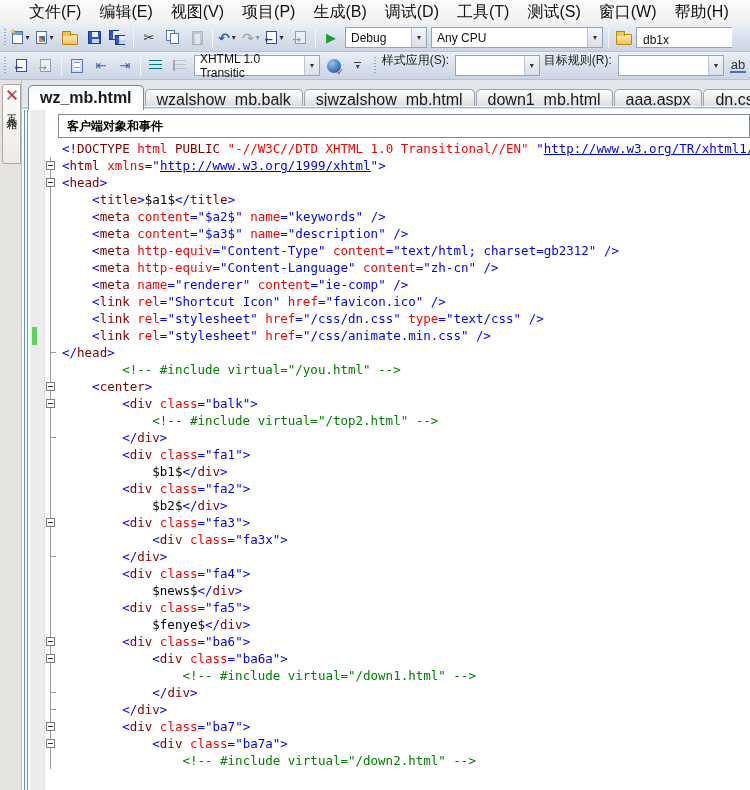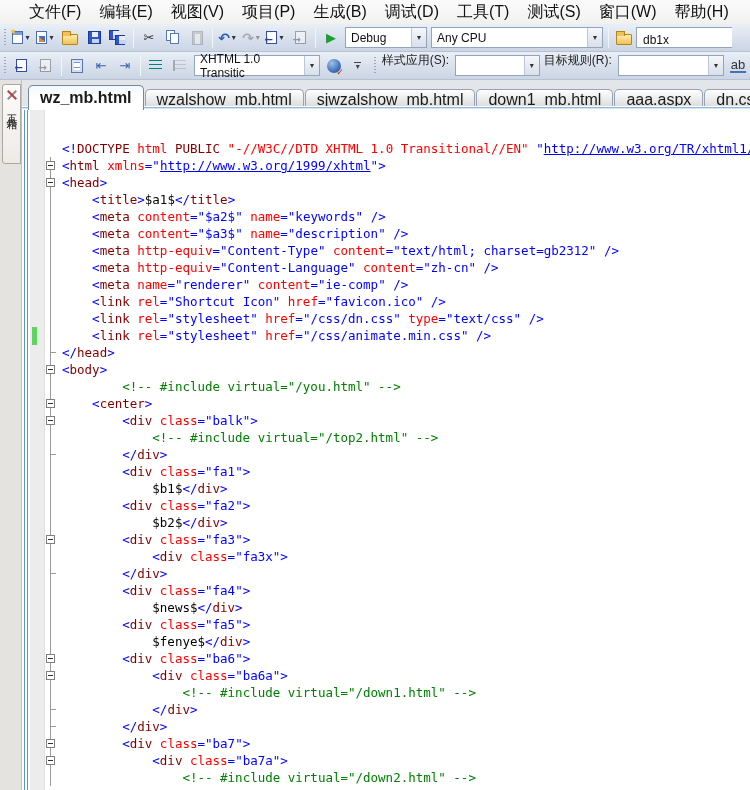--- a/index.html
+++ b/index.html
@@ -283,31 +283,34 @@
       <span class="toolico">
           <i></i>
           <i></i>
         </span>
       <span class="vtext">工具箱</span>
     </div>
   </div>
 
   <div class="tabwell" id="tabs">
       <div class="tab active">wz_mb.html</div>
-      <div class="tab">wzalshow_mb.html</div>
+      <div class="tab">wzalshow_mb.balk</div>
       <div class="tab">sjwzalshow_mb.html</div>
       <div class="tab">down1_mb.html</div>
       <div class="tab">aaa.aspx</div>
       <div class="tab">dn.css</div>
     </div>
   <div class="wellsep"></div>
 
   <div class="editorbg"></div>
   <div class="splitter"></div>
   <div class="selmargin"></div>
+  <div class="selbar">
+    <span>客户端对象和事件</span>
+  </div>
   <div class="codearea" id="code-lines">
       <div class="row">
         <span class="chg"></span>
         <span class="g "></span>
         <span class="txt"><span class="tk-d">&lt;!</span><span class="tk-t">DOCTYPE</span><span class="tk-x"> </span><span class="tk-a">html</span><span class="tk-x"> </span><span class="tk-t">PUBLIC</span><span class="tk-x"> </span><span class="tk-a">"-//W3C//DTD XHTML 1.0 Transitional//EN"</span><span class="tk-x"> </span><span class="tk-v">"</span><span class="tk-u">http://www.w3.org/TR/xhtml1/DTD/xhtml1-transitional.dtd</span></span>
       </div>
       <div class="row">
         <span class="chg"></span>
         <span class="g b">
           <i class="fbox"></i>
@@ -368,27 +371,20 @@
       </div>
       <div class="row">
         <span class="chg"></span>
         <span class="g t">
           <i class="tick"></i>
         </span>
         <span class="txt"><span class="tk-d">&lt;/</span><span class="tk-t">head</span><span class="tk-d">&gt;</span></span>
       </div>
       <div class="row">
         <span class="chg"></span>
-        <span class="g b">
-          <i class="fbox"></i>
-        </span>
-        <span class="txt"><span class="tk-d">&lt;</span><span class="tk-t">body</span><span class="tk-d">&gt;</span></span>
-      </div>
-      <div class="row">
-        <span class="chg"></span>
         <span class="g l"></span>
         <span class="txt"><span class="tk-x">        </span><span class="tk-c">&lt;!-- #include virtual="/you.html" --&gt;</span></span>
       </div>
       <div class="row">
         <span class="chg"></span>
         <span class="g b">
           <i class="fbox"></i>
         </span>
         <span class="txt"><span class="tk-x">    </span><span class="tk-d">&lt;</span><span class="tk-t">center</span><span class="tk-d">&gt;</span></span>
       </div>

